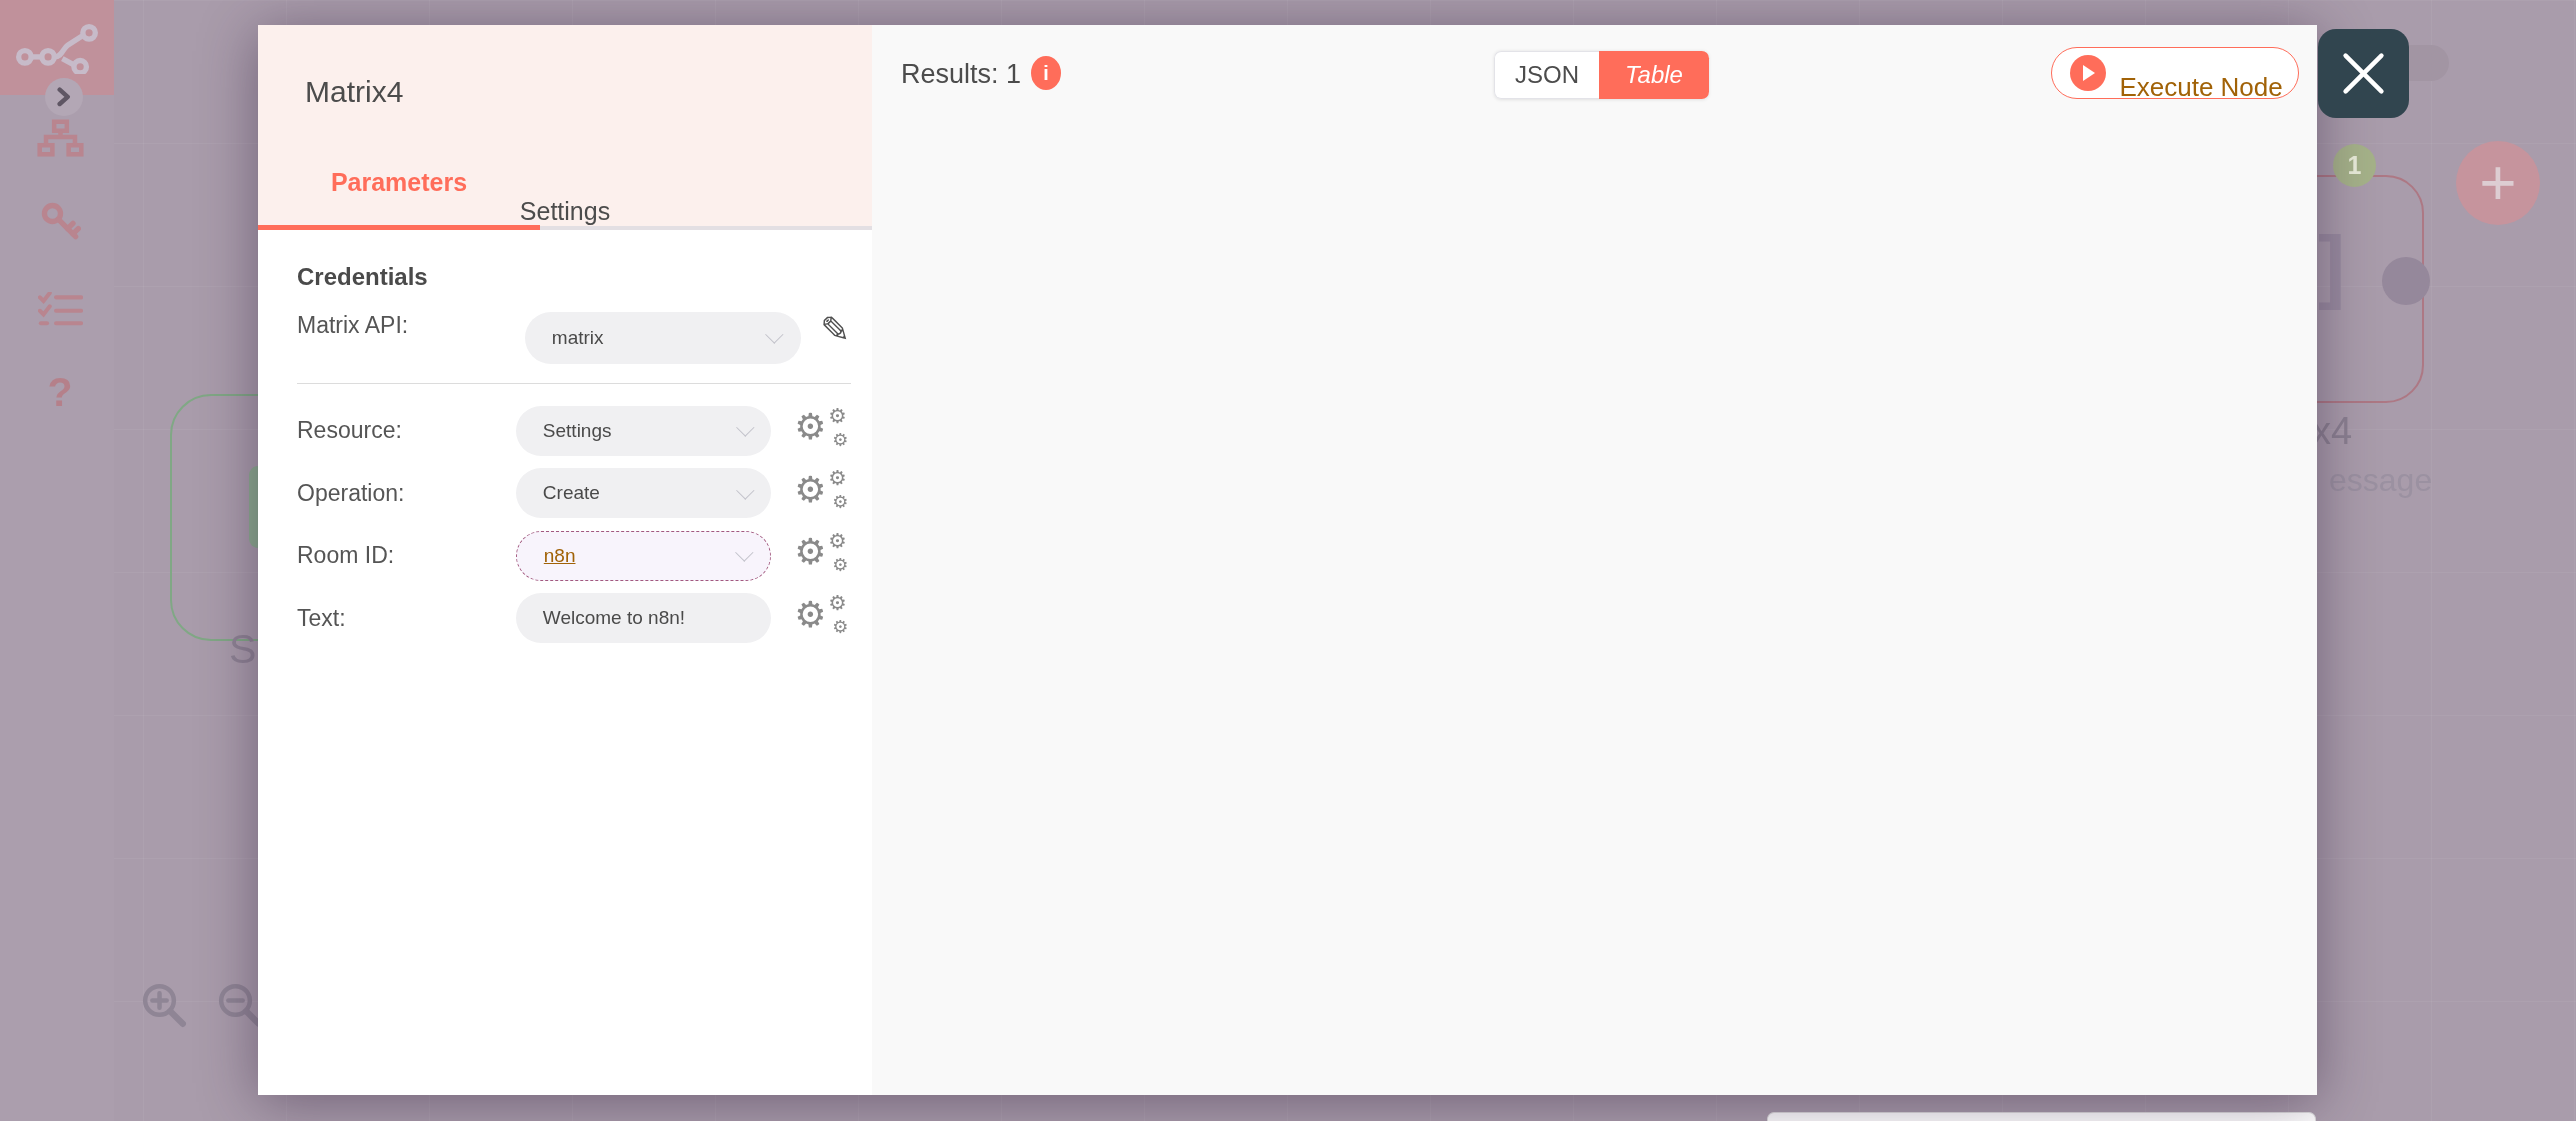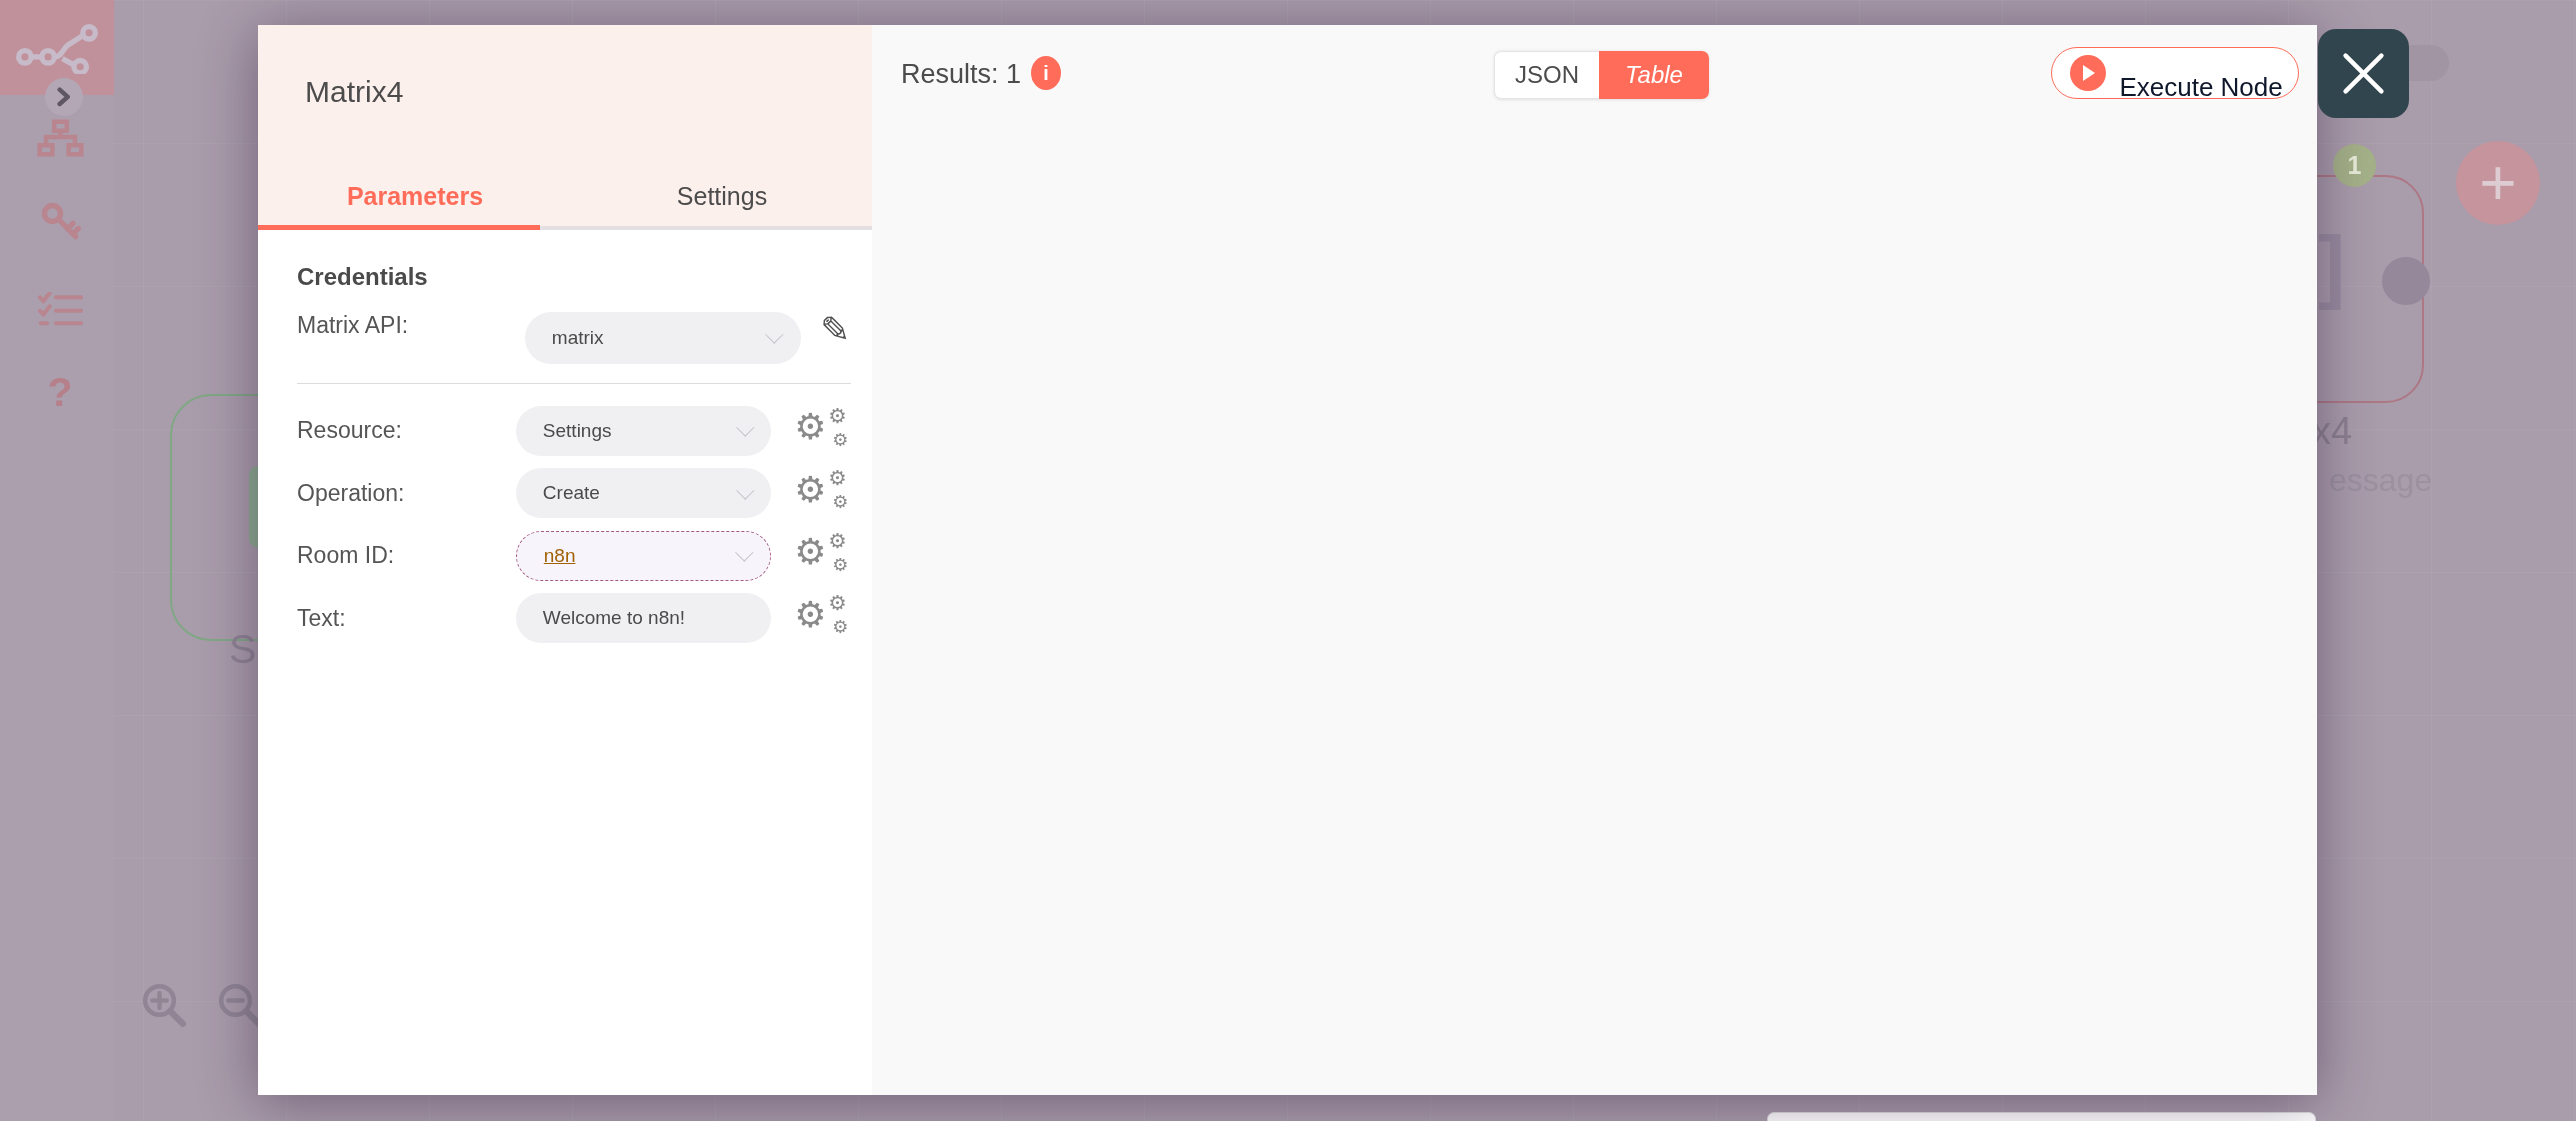--- a/index.html
+++ b/index.html
@@ -46,21 +46,21 @@
     border:0.9px solid #ddd;border-bottom:none;border-radius:7.2px 7.2px 0 0;}
   
   .close-btn{position:absolute;left:2318px;top:29px;width:91px;height:89px;border-radius:18px;background:#31454f;
     display:flex;align-items:center;justify-content:center;z-index:40;}
   
   .modal{position:absolute;left:258px;top:25px;width:2059px;height:1070px;background:#fff;z-index:30;
     box-shadow:0 7.2px 54px rgba(45,25,55,0.45);}
   .left-col{position:absolute;left:0;top:0;width:614px;height:100%;background:#fff;}
   .peach-header{position:relative;width:100%;height:205px;background:#fcf0ed;box-sizing:border-box;}
   .node-title{position:absolute;left:47px;top:50px;font-size:30px;color:#4c4c4c;}
-  .tabs{position:absolute;left:16px;bottom:5.4px;width:100%;height:57px;display:flex;}
+  .tabs{position:absolute;left:0;bottom:5.4px;width:100%;height:57px;display:flex;flex-direction:column;}
   .tab{display:flex;align-items:center;justify-content:center;font-size:25px;color:#4c4c4c;cursor:default;}
   .tab-params{width:282px;color:#ff6d5a;font-weight:bold;}
   .tab-settings{flex:1;}
   .underline-track{position:absolute;left:0;bottom:0;width:100%;height:3.6px;background:#e3dfe3;}
   .underline-active{position:absolute;left:0;bottom:0;width:282px;height:5.4px;background:#ff6d5a;z-index:1;}
   .params-body{padding:32px 21.5px 0 39px;}
   .section-heading{font-size:24px;font-weight:bold;color:#4a4a4a;line-height:30px;}
   .cred-row{margin-top:19.7px;display:flex;}
   .flabel{width:229px;font-size:23px;color:#555;}
   .pill{height:52px;box-sizing:border-box;background:#f0f0f2;border-radius:26px;display:flex;align-items:center;
@@ -90,21 +90,21 @@
   .toggle-json{width:105px;background:#fff;border:0.9px solid #e3e3e8;border-right:none;box-sizing:border-box;
     border-radius:7.2px 0 0 7.2px;color:#4c4c4c;display:flex;align-items:center;justify-content:center;font-size:24px;}
   .toggle-table{width:110px;background:#ff6d5a;border-radius:0 7.2px 7.2px 0;color:#fff;
     display:flex;align-items:center;justify-content:center;font-size:24px;font-style:italic;}
   .execute-btn{position:absolute;left:1179px;top:22.4px;width:248px;height:52px;box-sizing:border-box;
     border:1.8px solid #ff6d5a;border-radius:26px;background:#fff;display:flex;align-items:center;
     padding-left:18px;gap:13.4px;}
   .play-ic{width:36px;height:36px;border-radius:50%;background:#ff6d5a;position:relative;flex:none;}
   .play-ic::after{content:"";position:absolute;left:13.4px;top:9.8px;border-left:12.5px solid #fff;
     border-top:8px solid transparent;border-bottom:8px solid transparent;}
-  .execute-lbl{color:#0f172a;font-size:26px;margin-top:28px;}
+  .execute-lbl{color:#a16207;font-size:26px;margin-top:28px;}
   .table-wrap{position:absolute;left:33px;right:21.5px;top:93px;}
   .thead{height:78px;background:#36495a;display:flex;align-items:center;padding-left:45px;
     color:#fff;font-weight:bold;font-size:25px;}
   .trow{height:79px;background:#fff;display:flex;align-items:center;padding-left:45px;
     color:#7b7b7b;font-size:25px;}
   svg{display:block;}
 </style>
 </head>
 <body>
 

